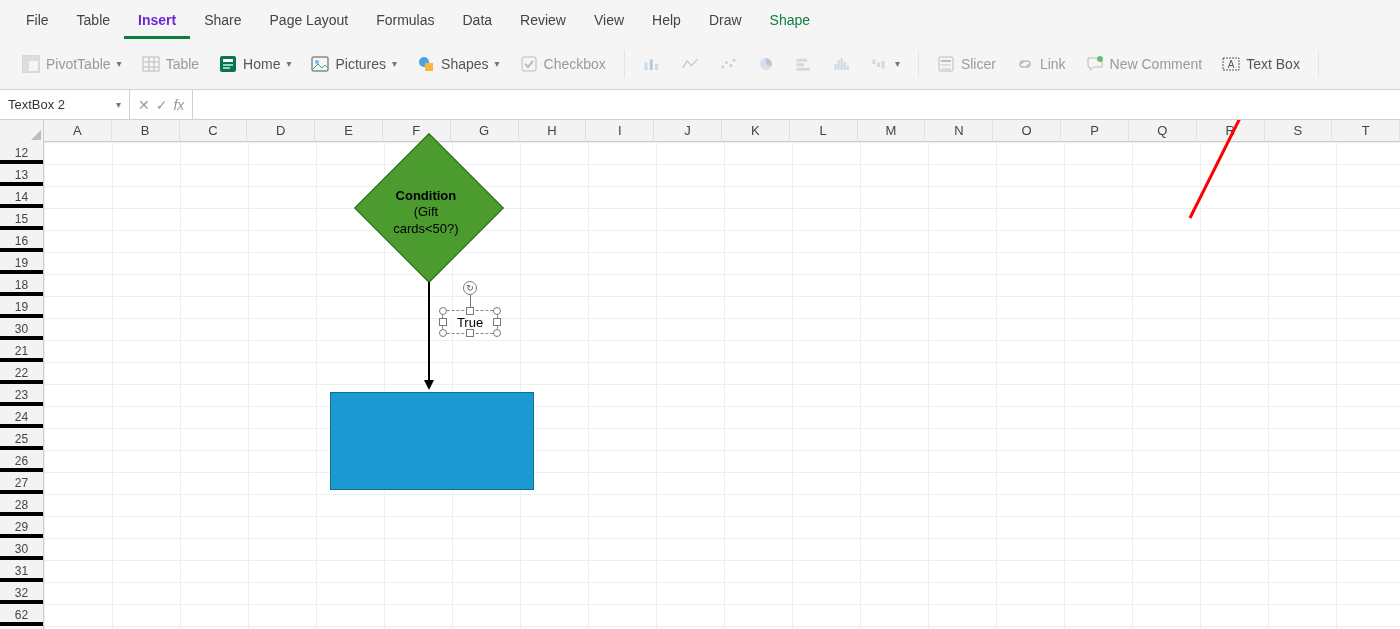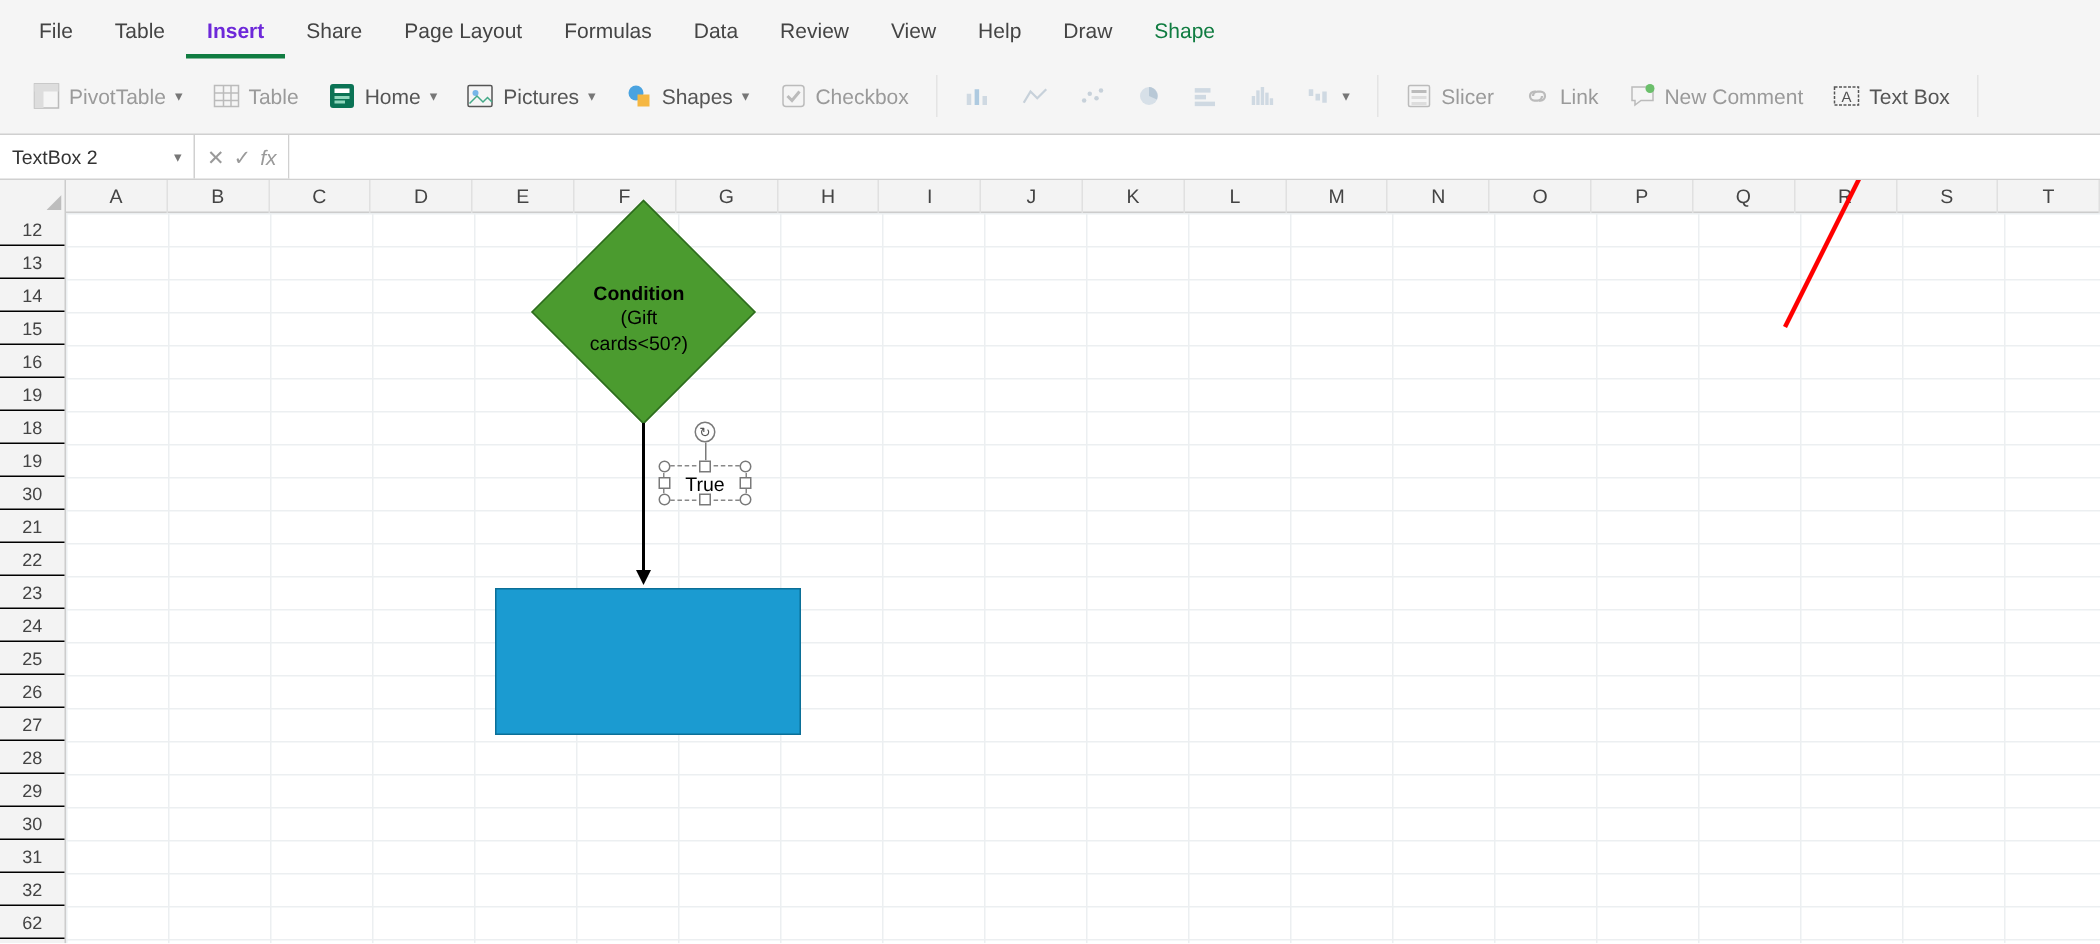--- a/index.html
+++ b/index.html
@@ -151,21 +151,21 @@
   }
   .row-headers {
     position:absolute;
     top:22px; left:0; bottom:0;
     width:44px;
     background:#f3f3f3;
     border-right:1px solid #ccc;
   }
   .row-h {
     height:22px;
-    border-bottom:1px solid #000000;
+    border-bottom:4px solid #000000;
     text-align:center;
     font-size:12px;
     color:#444;
     line-height:22px;
   }
   .cells {
     position:absolute;
     top:22px; left:44px; right:0; bottom:0;
   }
   .cells .vline, .cells .hline {

